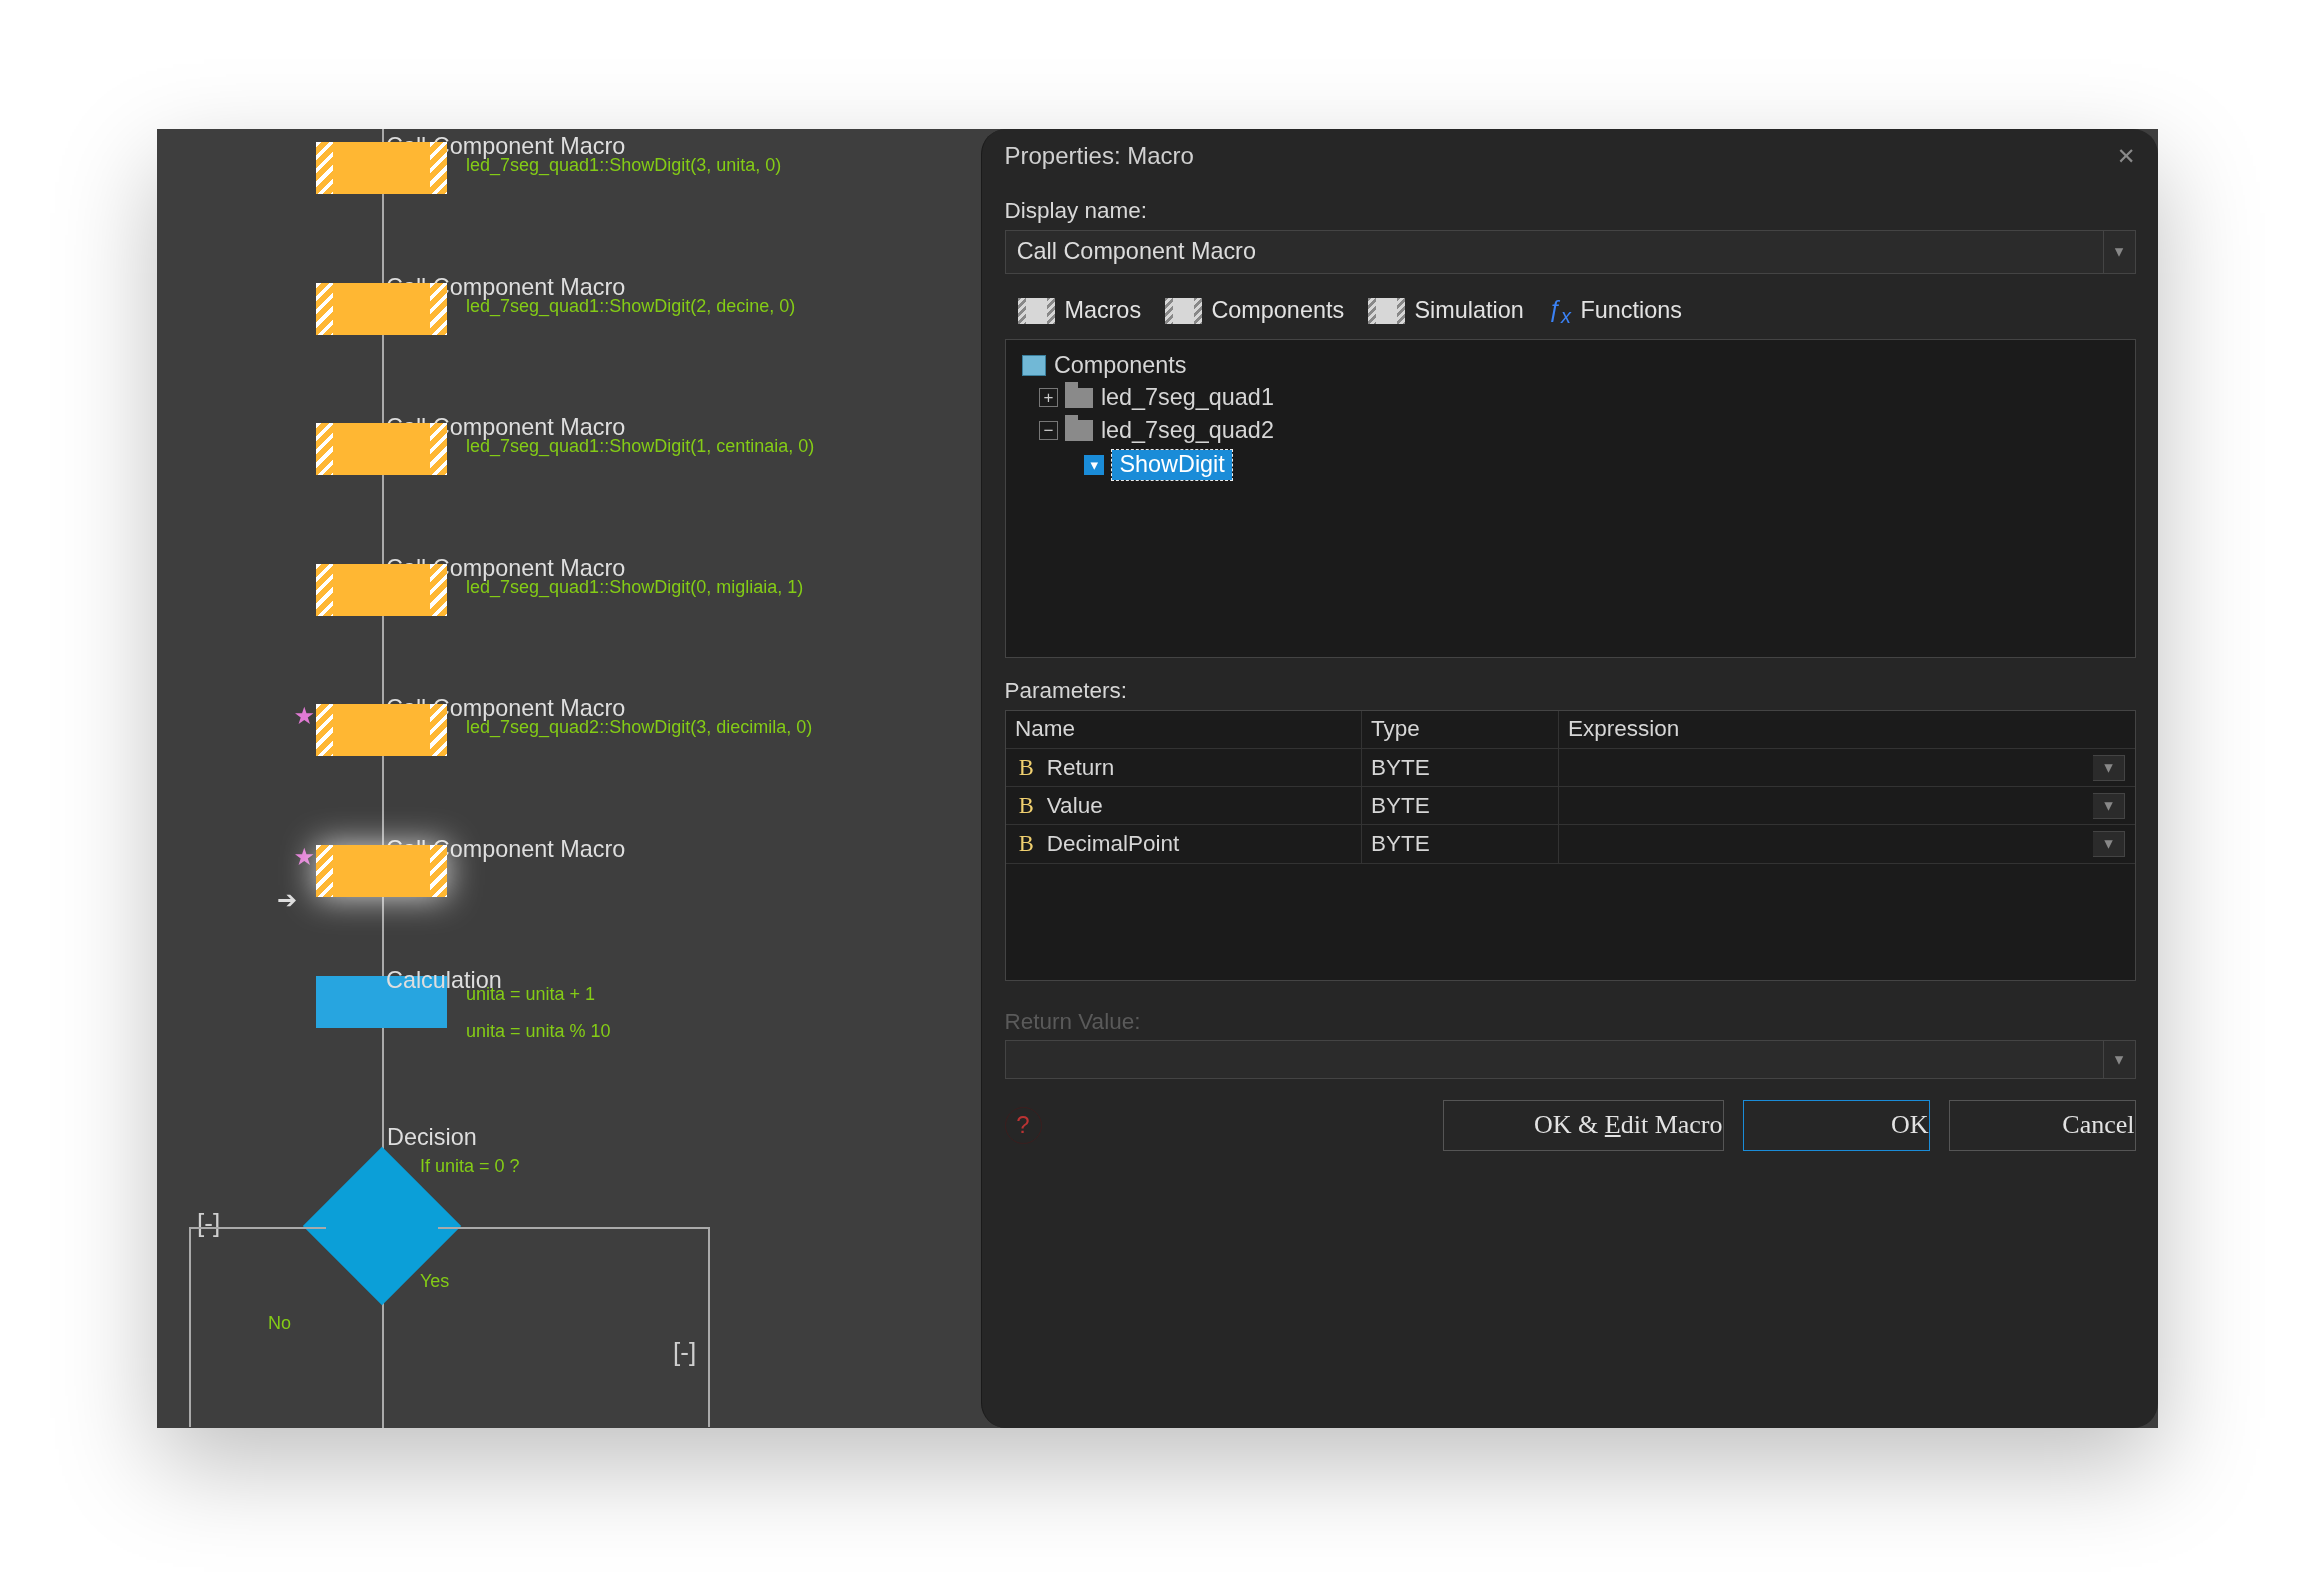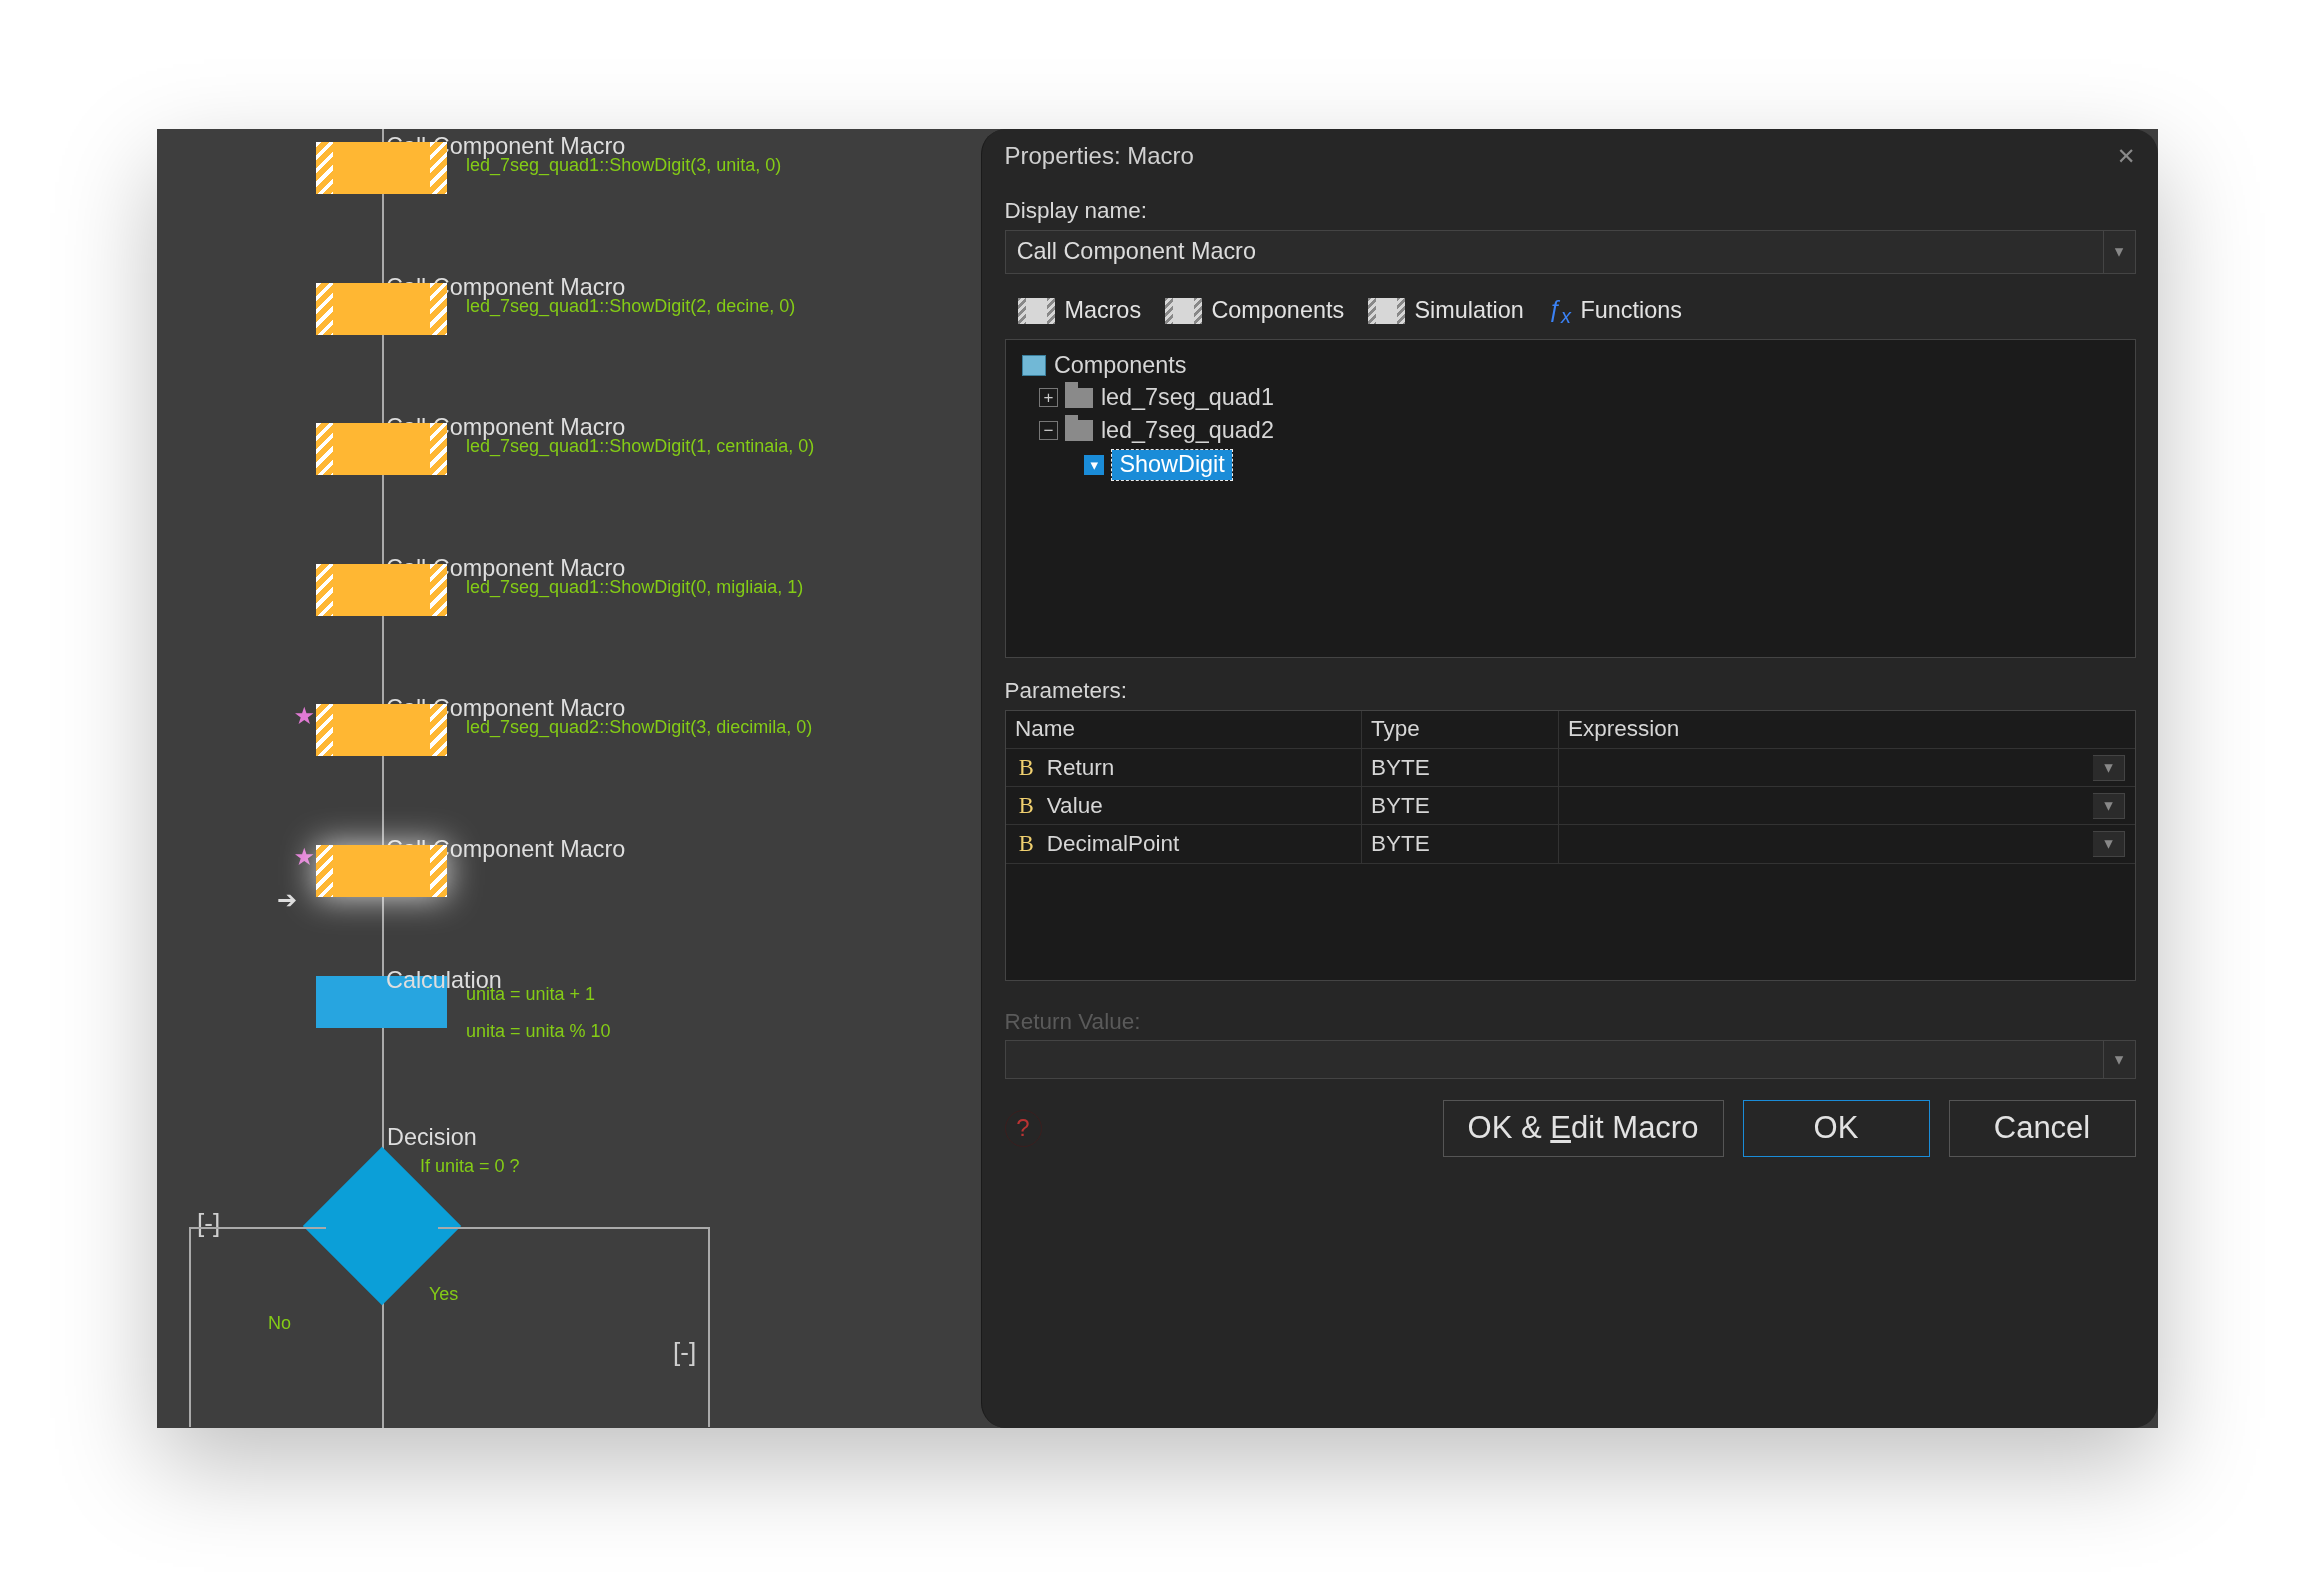--- a/index.html
+++ b/index.html
@@ -192,23 +192,23 @@
 .btnbar {
   display:flex; gap:19px; padding: 20.6px 22.5px;
   align-items:center;
 }
 .help-ic {
   width:37px; height:37px; border:1.9px solid #3a1e1e;
   border-radius:50%; display:flex; align-items:center; justify-content:center;
   color:#b33; font-size:24px; margin-right:auto;
 }
 .btn {
-  padding: 9.4px 0; width: 187px; text-align:center;
-  border:0.9px solid #555; color:#e2e2e2; font-size:31px;
-  cursor:pointer; background:#262626;
+  padding: 9.4px 0; width: 187px; text-align:right;
+  border:0.9px solid #555; color:#e2e2e2; font-size:26px;
+  cursor:pointer; background:#262626;font-family:Liberation Serif, serif;
 }
 .btn.wide { width: 281px; }
 .btn.primary { border:0.9px solid #1a8cd8; }
 .btn .ul { text-decoration: underline; }
 </style>
 </head>
 <body>
 
 <div class="app-wrap">
 
@@ -259,21 +259,21 @@
       <div class="calcblock"></div>
       <div class="sublabel" style="position:absolute; left:150px; top:7.5px;">unita = unita + 1</div>
       <div class="sublabel" style="position:absolute; left:150px; top:45px;">unita = unita % 10</div>
     </div>
 
     <div class="fnode" style="left:94px; top:1004px;">
       <div class="label" style="position:absolute; left:136px; top:-9.4px;">Decision</div>
       <div class="sublabel" style="position:absolute; left:169px; top:22.5px;">If  unita = 0 ?</div>
       <div class="diamond" style="left:75px; top:37px;"></div>
       <div class="sidebracket" style="left:-54px; top:75px;">[-]</div>
-      <div class="sublabel" style="position:absolute; left:169px; top:151px;margin-left:9px;">Yes</div>
+      <div class="sublabel" style="position:absolute; left:169px; top:138px;">Yes</div>
       <div class="sublabel" style="position:absolute; left:17px; top:180px;">No</div>
       <div class="sidebracket" style="left:422px; top:204px;">[-]</div>
     </div>
 
     <div class="flow-line" style="left:32px; top:1098px; width:137px; height:1.9px;"></div>
     <div class="flow-line" style="left:32px; top:1098px; width:1.9px; height:200px;"></div>
     <div class="flow-line" style="left:281px; top:1098px; width:272px; height:1.9px;"></div>
     <div class="flow-line" style="left:551px; top:1098px; width:1.9px; height:200px;"></div>
   </div>
 

